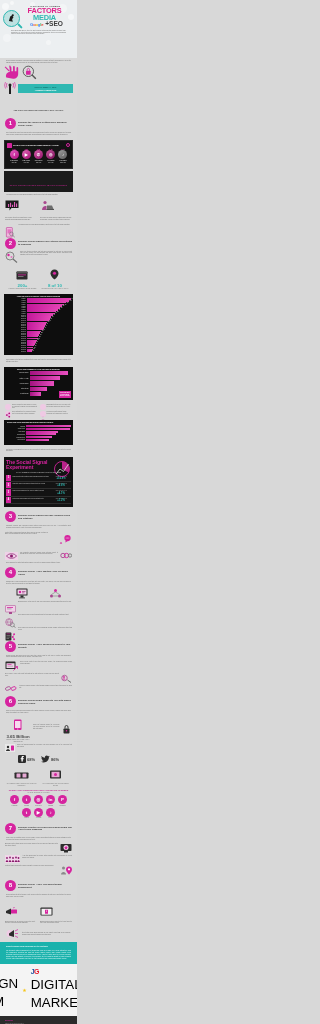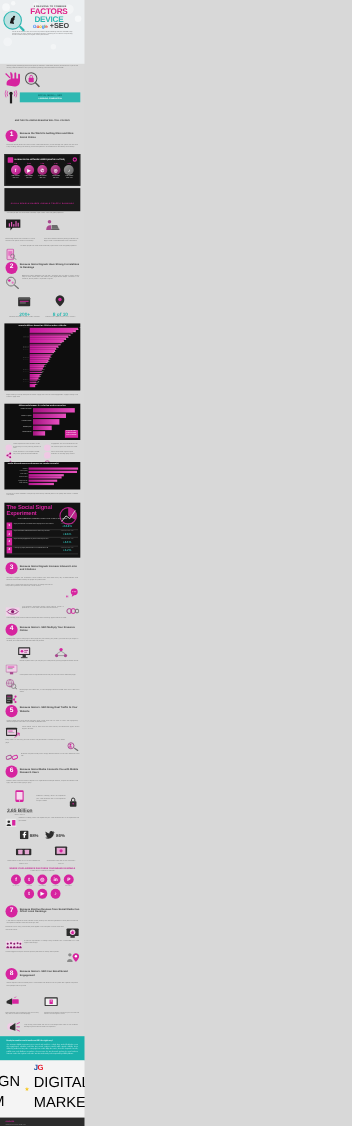--- a/index.html
+++ b/index.html
@@ -202,21 +202,21 @@
       <span class="mag-handle" style="left:14px;top:15px;width:6px;height:1.8px;"></span>
       <svg viewBox="0 0 20 20" width="13" height="13" style="position:absolute;left:2px;top:2px;">
         <path d="M6 14 L8 7 L11 5 L13 8 L11 11 L12 15 Z" fill="#1b1b1b"></path>
         <circle cx="12" cy="5" r="1.6" fill="#1b1b1b"></circle>
       </svg>
     </div>
 
     <div class="hero-kicker">8 REASONS TO COMBINE</div>
     <div class="hero-title">
       <span>FACTORS</span>
-      <span class="t2">DEVICE</span>
+      <span class="t2">MEDIA</span>
     </div>
     <div class="hero-seo">
       <span class="goog"><span class="g1">G</span><span class="g2">o</span><span class="g3">o</span><span class="g4">g</span><span class="g5">l</span><span class="g6">e</span></span>
       <span>+SEO</span>
     </div>
     <div class="hero-intro tiny justify">Social media and SEO are two of the most powerful digital marketing channels available today. Though they are often treated as separate disciplines, combining the two delivers compounding results for brand visibility and organic search performance.</div>
   </div>
 
   <div class="sec">
     <div class="tiny justify">Search engines increasingly read social signals as indicators of relevance, authority and freshness. If you are still running social and search in silos you are leaving rankings, links and revenue on the table.</div>

